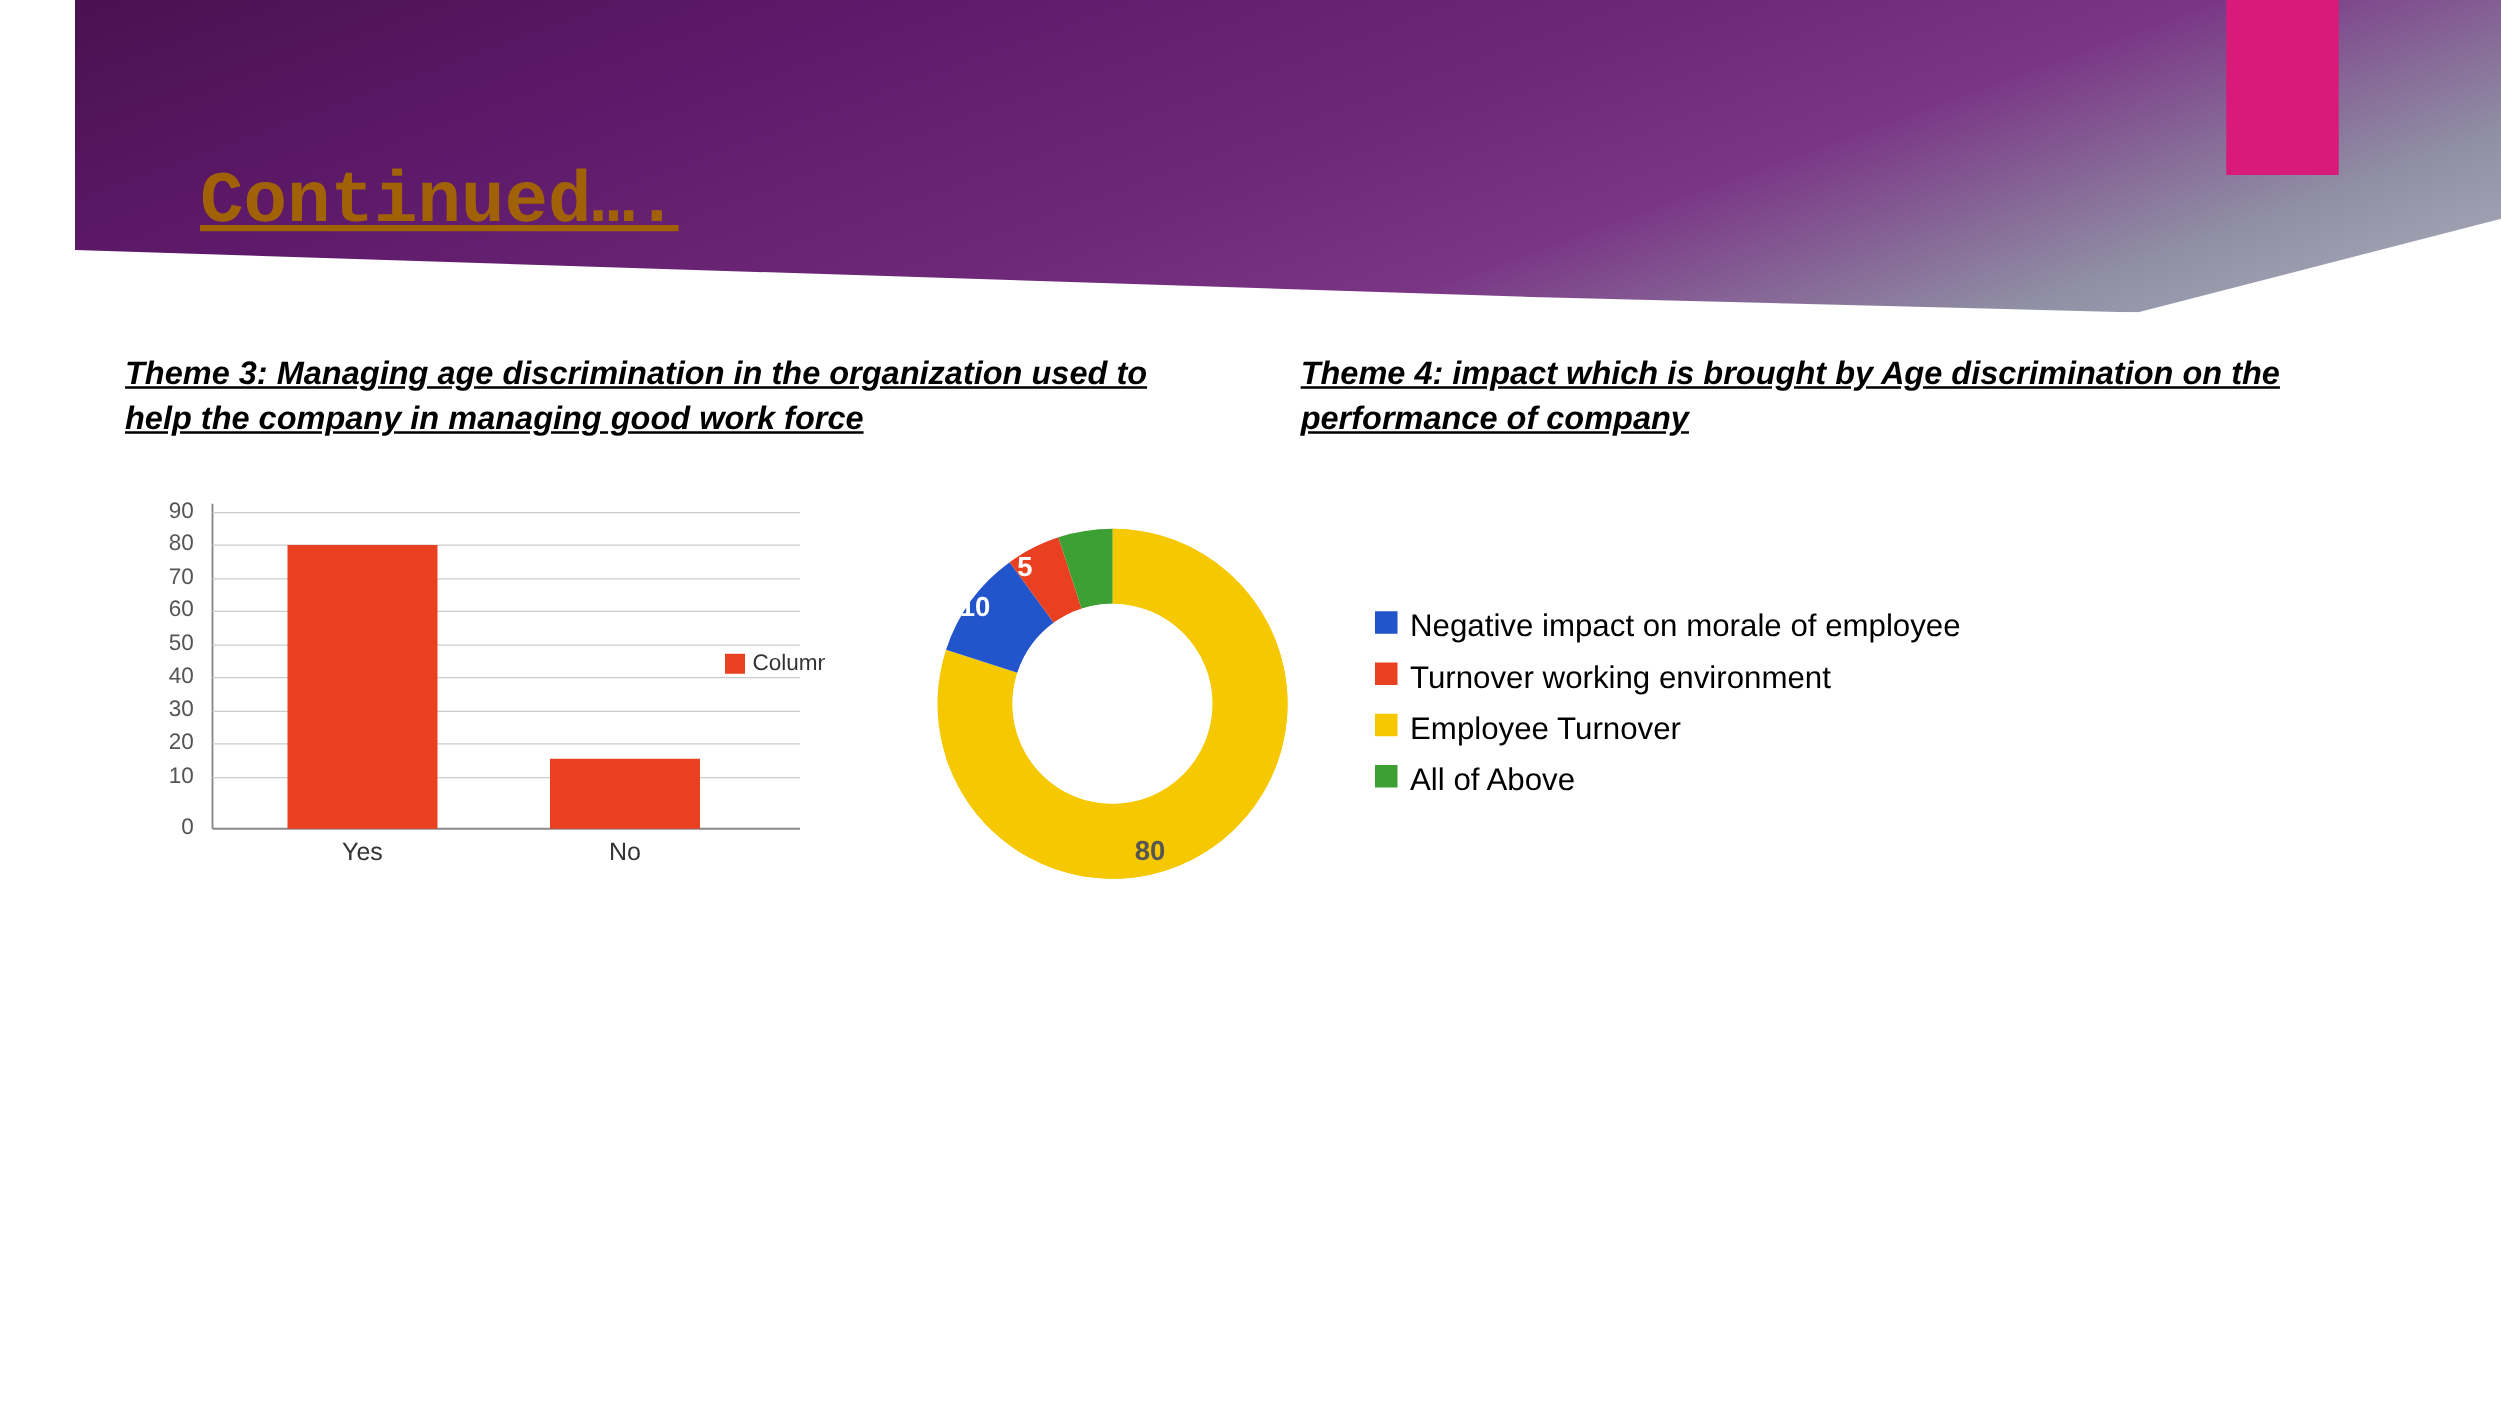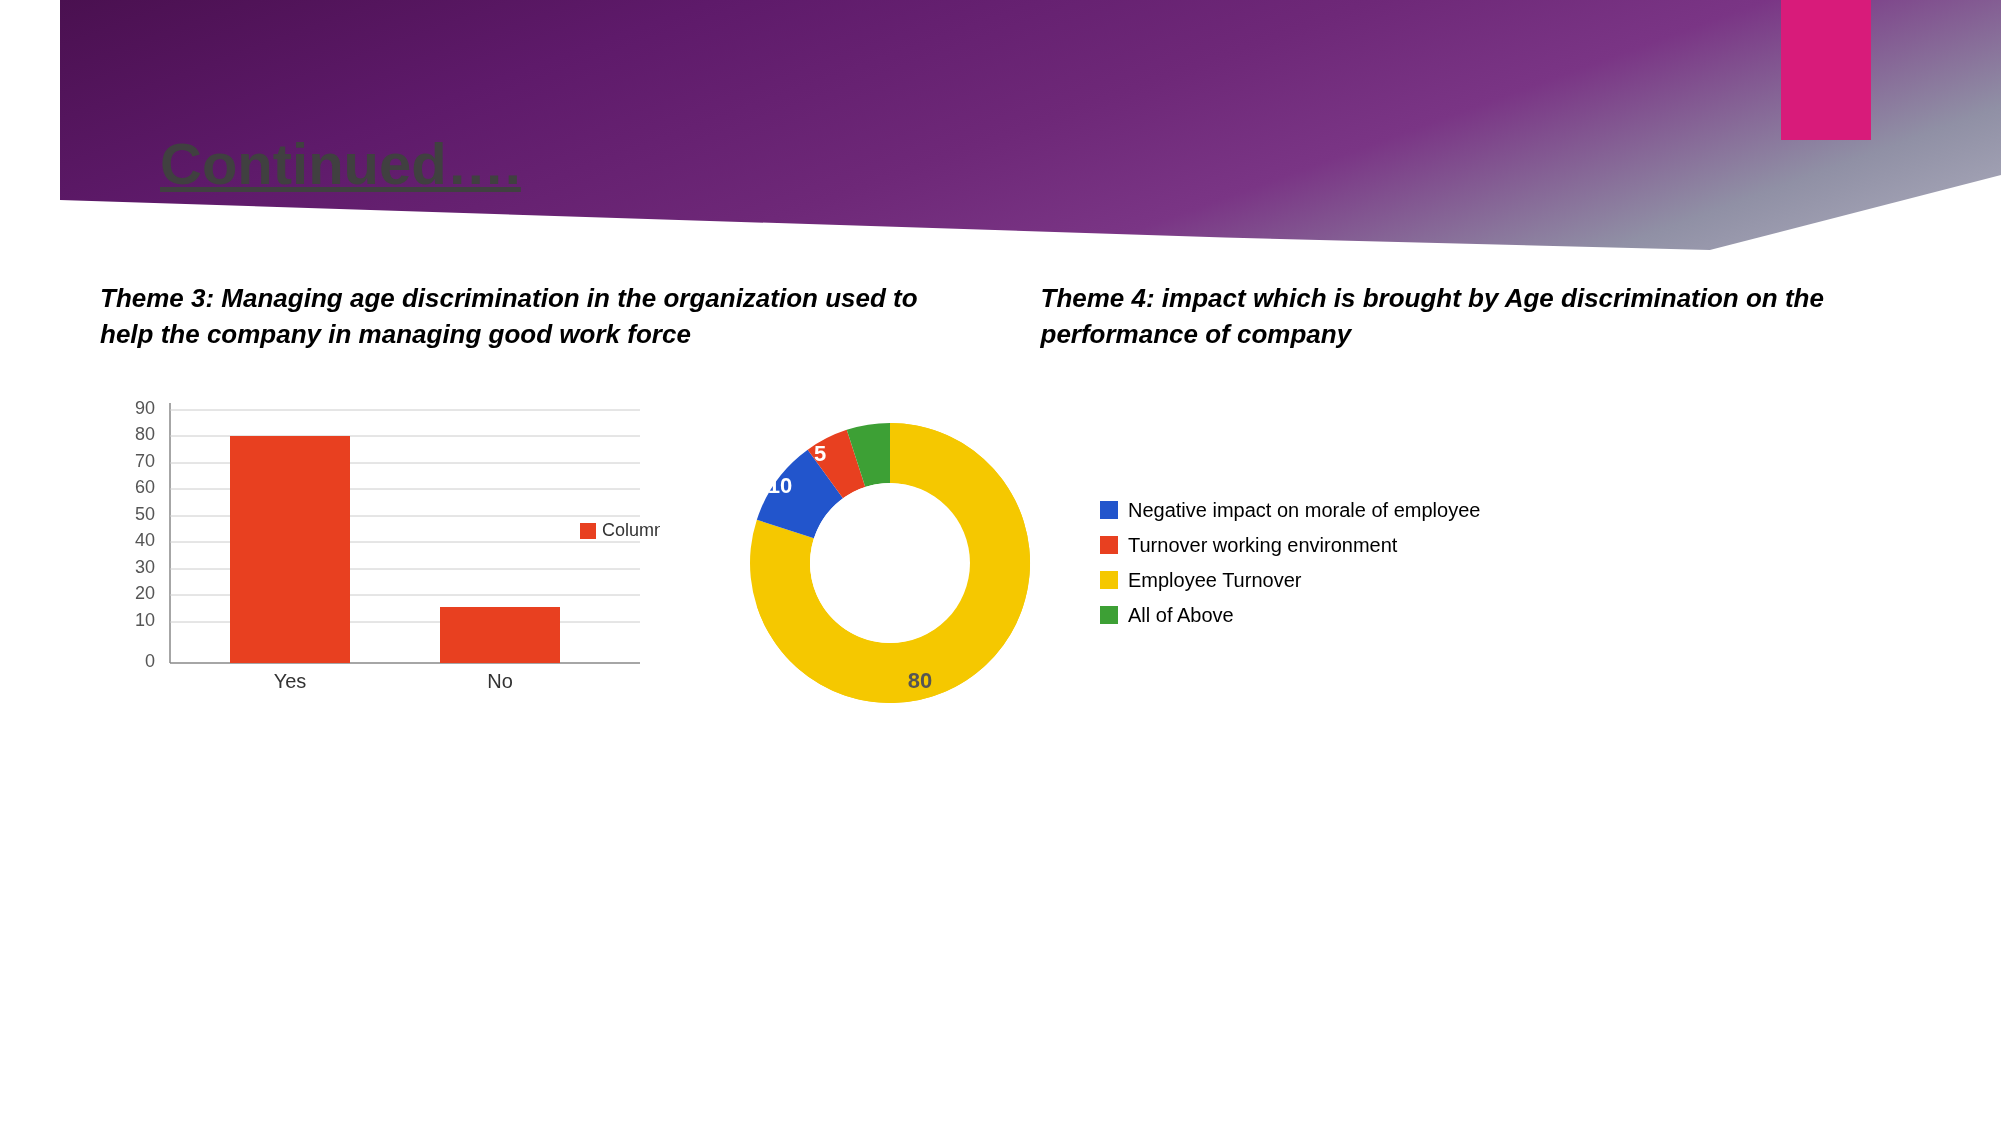--- a/index.html
+++ b/index.html
@@ -29,25 +29,26 @@
       width: 90px;
       height: 140px;
       background: #d81b7a;
       z-index: 10;
     }
 
     .slide-title {
       position: absolute;
       top: 130px;
       left: 160px;
-      color: #404040;
+      color: #a16207;
       font-size: 58px;
       font-weight: bold;
       text-decoration: underline;
       z-index: 5;
+      font-family: Liberation Mono, monospace;
     }
 
     
     .content-area {
       position: absolute;
       top: 280px;
       left: 100px;
       right: 100px;
       bottom: 40px;
     }
@@ -56,20 +57,21 @@
       display: flex;
       gap: 80px;
       margin-bottom: 40px;
     }
 
     .theme-title {
       flex: 1;
       font-size: 26px;
       font-weight: bold;
       font-style: italic;
+      text-decoration: underline;
       color: #000000;
       line-height: 1.4;
     }
 
     .charts-row {
       display: flex;
       gap: 60px;
       align-items: flex-start;
       margin-top: 24px;
     }
@@ -101,21 +103,21 @@
     .legend {
       display: flex;
       flex-direction: column;
       gap: 12px;
     }
 
     .legend-item {
       display: flex;
       align-items: flex-start;
       gap: 10px;
-      font-size: 20px;
+      font-size: 25px;
       color: #000;
     }
 
     .legend-color {
       width: 18px;
       height: 18px;
       flex-shrink: 0;
       margin-top: 2px;
     }
   </style>

